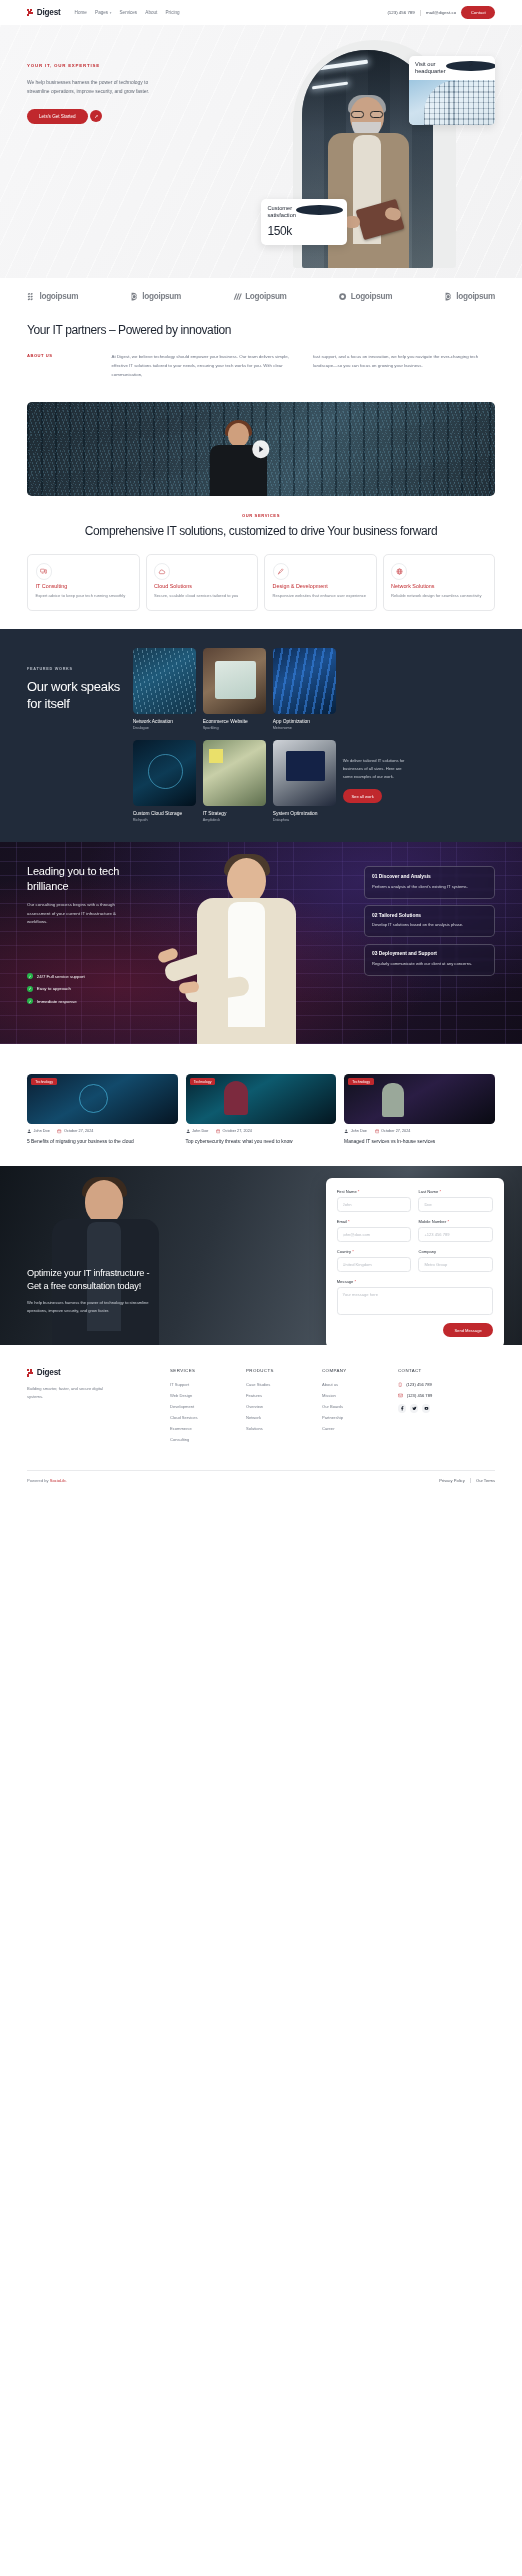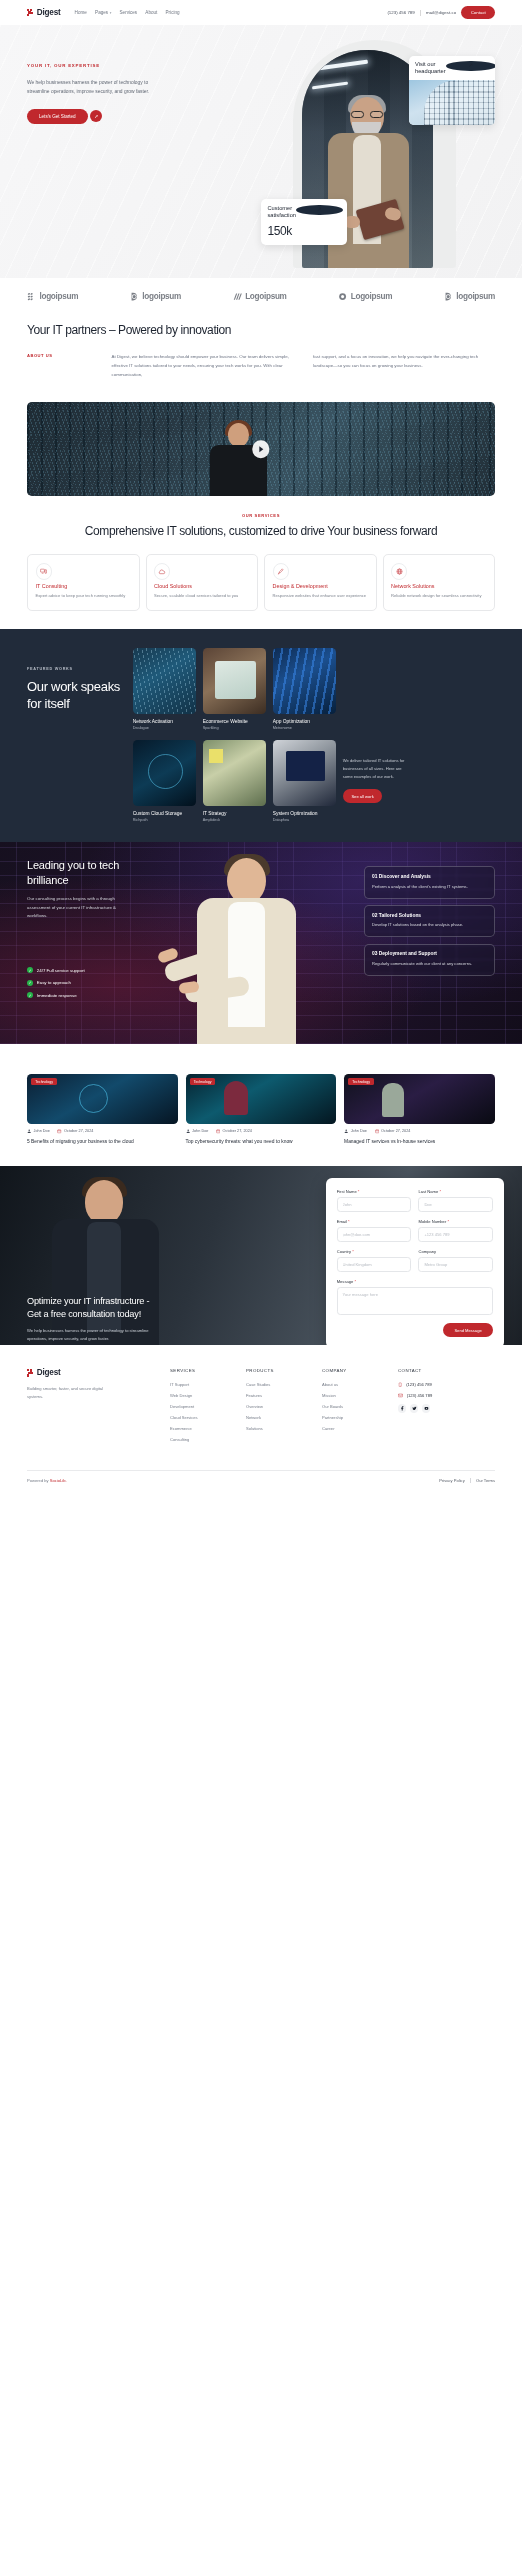--- a/index.html
+++ b/index.html
@@ -203,21 +203,21 @@
     position:relative; height:202px; overflow:hidden;
     background:#120d1c;
   }
   .tech::before{content:"";position:absolute;inset:0;
     background:
       radial-gradient(ellipse at 22% 70%, rgba(150,30,60,.38) 0%, rgba(0,0,0,0) 55%),
       radial-gradient(ellipse at 72% 18%, rgba(70,50,150,.42) 0%, rgba(0,0,0,0) 55%),
       repeating-linear-gradient(0deg, rgba(140,110,200,.16) 0 0.5px, transparent 0.5px 14px),
       repeating-linear-gradient(90deg, rgba(140,110,200,.16) 0 0.5px, transparent 0.5px 16.3px),
       linear-gradient(135deg,#16101f 0%,#241430 55%,#120d1a 100%);}
-  .tech-inner{width:468px;margin:0 auto;position:relative;z-index:3;display:flex;padding-top:16px;}
+  .tech-inner{width:468px;margin:0 auto;position:relative;z-index:3;display:flex;padding-top:22px;}
   .tech-left{width:136px;}
   .tech-h2{font-size:11px;line-height:1.28;font-weight:500;color:#fff;letter-spacing:-0.2px;}
   .tech-p{font-size:4.4px;line-height:2;color:#d4d6dd;margin-top:8.2px;width:103px;}
   .tech-list{margin-top:46px;}
   .tech-li{display:flex;align-items:center;gap:3.8px;font-size:4.4px;color:#ffffff;margin-bottom:6.5px;}
   .chk{width:6px;height:6px;border-radius:50%;background:#27b34a;color:#fff;font-size:3.8px;display:flex;align-items:center;justify-content:center;flex:none;}
   .tech-man{position:absolute;left:163px;top:15.2px;width:158px;height:187px;z-index:2;}
   .tm-head{position:absolute;left:64px;top:0;width:39px;height:46px;border-radius:19.6px/23px;background:#e0b796;}
   .tm-hair{position:absolute;left:61px;top:-3.8px;width:46px;height:22px;border-radius:23px 23px 6.5px 6.5px;background:#4b3a2c;}
   .tm-body{position:absolute;left:34px;top:40px;width:99px;height:148px;border-radius:16.3px 16.3px 0 0;background:#e8e0cd;}
@@ -260,21 +260,21 @@
   
   .contact{position:relative;height:179px;overflow:hidden;background:#1b2026;}
   .contact::before{content:"";position:absolute;inset:0;
     background:linear-gradient(110deg,#11161c 0%,#2b333c 40%,#4a545e 70%,#1b2026 100%);}
   .ct-man{position:absolute;left:33px;top:14px;width:141px;height:165px;z-index:2;}
   .cm-head{position:absolute;left:52px;top:0;width:38px;height:45px;border-radius:19px/22px;background:#d2a484;}
   .cm-hair{position:absolute;left:49px;top:-3.3px;width:45px;height:19.6px;border-radius:22px 22px 5.4px 5.4px;background:#3a2a1e;}
   .cm-body{position:absolute;left:18.5px;top:39px;width:107px;height:126px;border-radius:15.2px 15.2px 0 0;background:#1c222b;}
   .cm-shirt{position:absolute;left:54px;top:42px;width:34px;height:109px;background:#2a323d;border-radius:8.7px 8.7px 0 0;}
   .ct-inner{width:468px;margin:0 auto;position:relative;z-index:3;height:179px;}
-  .ct-copy{position:absolute;left:0;top:101px;width:136px;margin-top:28px;}
+  .ct-copy{position:absolute;left:0;top:101px;width:136px;}
   .ct-h2{font-size:9.2px;line-height:1.35;color:#fff;font-weight:500;letter-spacing:-0.2px;}
   .ct-p{font-size:4.1px;line-height:2;color:#cdd2d9;margin-top:7px;width:126px;}
   .form{position:absolute;right:-8.7px;top:12px;width:178px;background:#fff;border-radius:6px;padding:10.3px 11px 11px;box-shadow:0 5.4px 16.3px rgba(0,0,0,.25);}
   .frow{display:flex;gap:7.6px;}
   .fgrp{flex:1;margin-bottom:6.5px;}
   .flab{font-size:4.1px;color:#2d333d;display:block;margin-bottom:3.3px;}
   .req{color:#e0343b;}
   .finput{width:100%;height:15.2px;border:0.5px solid #e4e6e9;border-radius:3.3px;font-size:4.1px;padding:0 4.9px;font-family:inherit;color:#2d333d;background:#fff;}
   .finput::placeholder{color:#b8bcc3;}
   .ftext{width:100%;height:28px;border:0.5px solid #e4e6e9;border-radius:3.3px;font-size:4.1px;padding:4.4px 4.9px;font-family:inherit;resize:none;color:#2d333d;}

